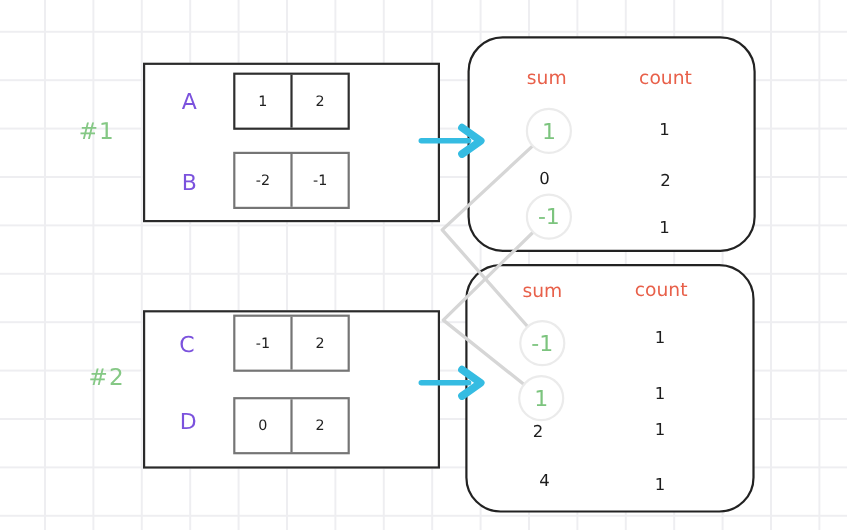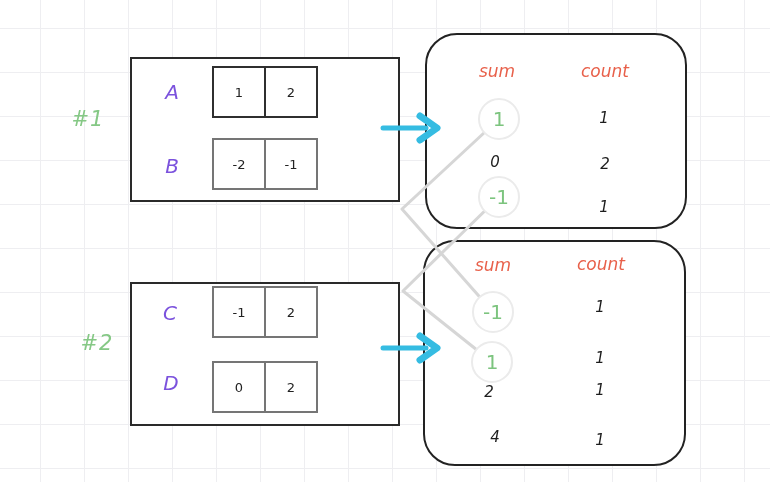--- a/index.html
+++ b/index.html
@@ -12,21 +12,21 @@
       linear-gradient(to bottom,#eeeef1 1.5px,transparent 1.5px);
     background-size:44px 44px;
     background-position:-4px -16px;
   }
   .box{
     position:absolute;background:#fff;border:2px solid #2a2a2a;z-index:1;
   }
   .card{
     position:absolute;background:#fff;border:2px solid #222;border-radius:32px;z-index:1;
   }
-  .txt{position:absolute;transform:translate(-50%,-50%);z-index:2;white-space:nowrap;font-style:italic;}
+  .txt{position:absolute;transform:translate(-50%,-50%);z-index:2;white-space:nowrap;}
   .grp-label{color:#85c885;font-size:21px;letter-spacing:1px;}
   .row-label{color:#7b52dd;font-size:20px;}
   .hdr{color:#e8604a;font-size:17px;}
   .plain{color:#1d1d1d;font-size:15px;}
   .pair{position:absolute;display:flex;background:#fff;z-index:2;}
   .pair.dark{border:2px solid #2f2f2f;}
   .pair.dark .cell+.cell{border-left:2px solid #2f2f2f;}
   .pair.gray{border:2px solid #757575;}
   .pair.gray .cell+.cell{border-left:2px solid #757575;}
   .cell{

